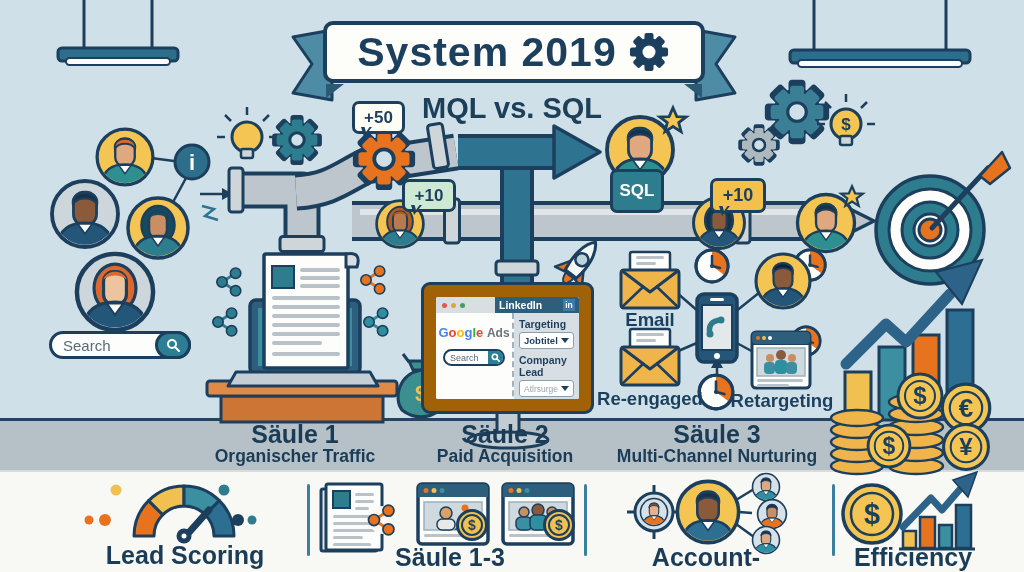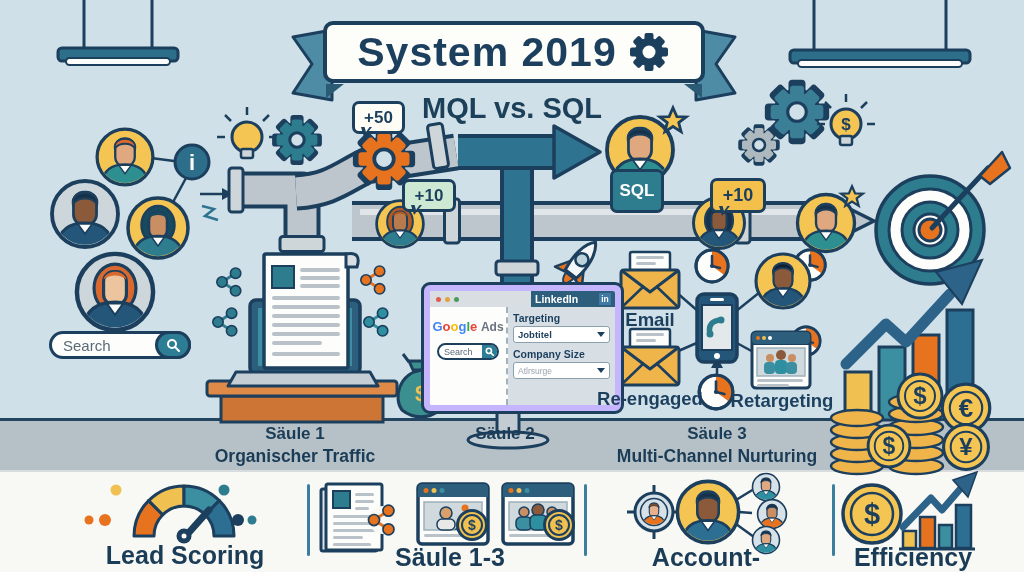--- a/index.html
+++ b/index.html
@@ -21,22 +21,22 @@
   .bubble::after{content:"";position:absolute;left:9px;bottom:-5px;border:4px solid transparent;border-top:7px solid var(--bb,#fdfdf6);border-left-width:2px;border-right-width:5px;}
   .sql-badge{position:absolute;left:610px;top:169px;width:54px;height:44px;background:#2d7d8f;border:3.5px solid #1c3f5e;
       border-radius:7px;color:#fff;font-weight:bold;font-size:17px;display:flex;align-items:center;justify-content:center;box-sizing:border-box;}
   
   .search-pill{position:absolute;left:49px;top:331px;width:142px;height:28px;background:#fdfdfb;border:3px solid #1c3f5e;
       border-radius:15px;display:flex;align-items:center;box-sizing:border-box;}
   .search-pill .txt{font-size:15px;color:#5a6b77;padding-left:11px;}
   .search-btn{position:absolute;right:-3px;top:-3px;width:36px;height:28px;background:#2d7d95;border:3px solid #1c3f5e;
       border-radius:15px;display:flex;align-items:center;justify-content:center;box-sizing:border-box;}
   
-  .monitor{position:absolute;left:421px;top:282px;width:203px;height:132px;background:#c4b5fd;border:3.5px solid #1c3f5e;
-      border-radius:9px;padding:6px;box-sizing:border-box;}
+  .monitor{position:absolute;left:421px;top:282px;width:173px;height:132px;background:#a16207;border:3.5px solid #1c3f5e;
+      border-radius:9px;padding:12px;box-sizing:border-box;}
   .mscreen{width:100%;height:100%;background:#fdfdfb;display:flex;flex-direction:column;overflow:hidden;border-radius:2px;}
   .mrow1{display:flex;height:16px;flex:0 0 16px;}
   .chrome{flex:1;background:#d9dee2;display:flex;align-items:center;gap:4px;padding-left:6px;}
   .dot{width:5px;height:5px;border-radius:50%;}
   .li-bar{width:76px;background:#2d5f7d;color:#fff;display:flex;align-items:center;justify-content:space-between;padding:0 4px;}
   .li-bar .t{font-size:10.5px;font-weight:bold;}
   .li-in{width:12px;height:12px;background:#4179a6;border-radius:0;font-size:8.5px;font-weight:bold;display:flex;align-items:center;justify-content:center;}
   .mrow2{display:flex;flex:1;}
   .gpanel{width:78px;background:#fdfdfb;border-right:2px dashed #9fb2bd;box-sizing:border-box;}
   .glogo{text-align:center;margin-top:12px;font-size:13px;font-weight:bold;white-space:nowrap;}
@@ -46,21 +46,21 @@
   .mini-btn{width:15px;height:13px;background:#2d7d95;border-radius:0 6px 6px 0;display:flex;align-items:center;justify-content:center;}
   .lpanel{flex:1;background:#d7dfe5;padding:4px 5px;box-sizing:border-box;}
   .lbl{font-size:10.5px;font-weight:bold;color:#1c3f5e;margin:1px 0 2px;}
   .dd{height:15px;background:#fff;border:1.5px solid #8aa0ad;border-radius:3px;display:flex;align-items:center;justify-content:space-between;padding:0 4px;margin-bottom:5px;}
   .dd .v{font-size:9.5px;font-weight:bold;color:#1c3f5e;}
   .dd .v.ph{font-weight:normal;color:#98a5ae;font-size:8.5px;}
   .chev{width:0;height:0;border-left:4px solid transparent;border-right:4px solid transparent;border-top:5px solid #1c3f5e;}
   
   .ill-label{position:absolute;text-align:center;font-weight:bold;color:#1c3f5e;font-size:18.5px;}
   .pillar{position:absolute;top:421px;text-align:center;color:#1b3c56;}
-  .pillar .t1{font-size:17px;font-weight:bold;line-height:26px;}
+  .pillar .t1{font-size:25px;font-weight:bold;line-height:26px;}
   .pillar .t2{font-size:17.5px;font-weight:bold;line-height:19px;}
   .foot-label{position:absolute;text-align:center;font-size:25px;font-weight:bold;color:#1b3c56;}
   .vdiv{position:absolute;top:484px;width:3px;height:72px;background:#3a7fa0;border-radius:2px;}
 </style>
 </head>
 <body>
 
 <div class="stage">
 
   <div class="band"></div>
@@ -554,40 +554,41 @@
               </svg>
             </span>
           </div>
         </div>
         <div class="lpanel">
           <div class="lbl">Targeting</div>
           <div class="dd">
             <span class="v">Jobtitel</span>
             <span class="chev"></span>
           </div>
-          <div class="lbl">Company Size</div>
+          <div class="lbl">Company Lead</div>
           <div class="dd">
             <span class="v ph">Atlrsurge</span>
             <span class="chev"></span>
           </div>
         </div>
       </div>
     </div>
   </div>
 
   <div class="ill-label" style="left:600px;top:309px;width:100px;">Email</div>
   <div class="ill-label" style="left:586px;top:388px;width:128px;">Re-engaged</div>
   <div class="ill-label" style="left:726px;top:390px;width:112px;">Retargeting</div>
 
   <div class="pillar" style="left:165px;width:260px;">
     <div class="t1">Säule 1</div>
     <div class="t2">Organischer Traffic</div>
   </div>
   <div class="pillar" style="left:375px;width:260px;">
     <div class="t1">Säule 2</div>
+    <div class="t2">Paid Acquisition</div>
   </div>
   <div class="pillar" style="left:575px;width:284px;">
     <div class="t1">Säule 3</div>
     <div class="t2">Multi-Channel Nurturing</div>
   </div>
 
   <div class="vdiv" style="left:307px;"></div>
   <div class="vdiv" style="left:584px;"></div>
   <div class="vdiv" style="left:832px;"></div>
 

